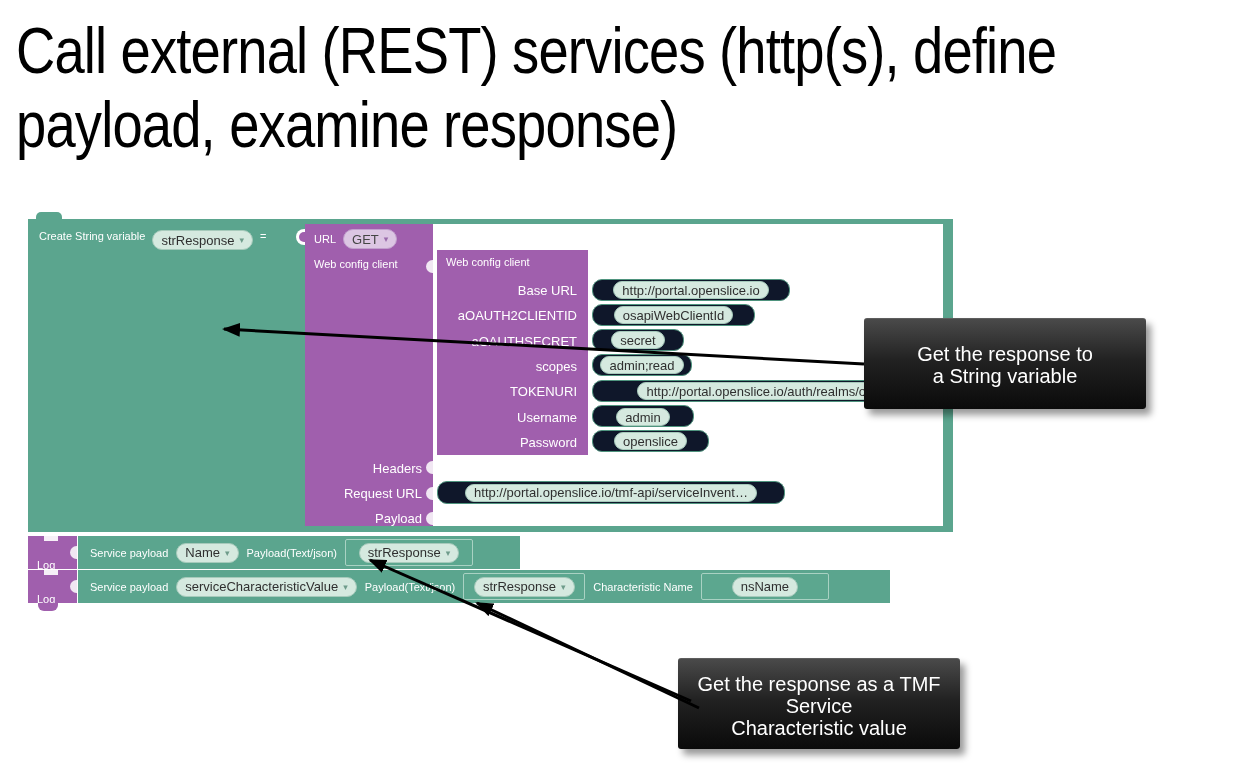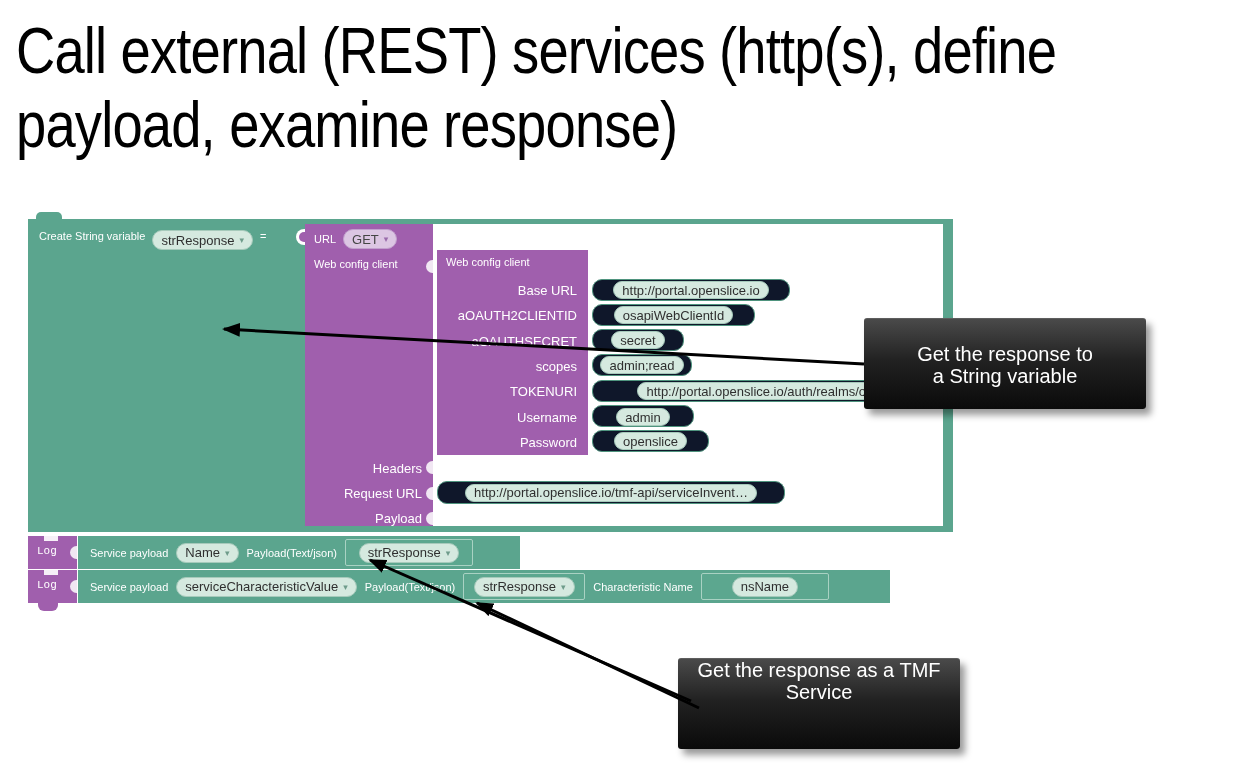--- a/index.html
+++ b/index.html
@@ -42,37 +42,37 @@
 
   .socket { position:absolute; right:0; width:7px; height:13px; background:#ffffff;
             opacity:.85; border-radius:7px 0 0 7px; }
   .plug-gap { position:absolute; left:-9px; top:5px; width:9px; height:16px; background:#ffffff;
               border-radius:8px 0 0 8px; }
   .plug-nub { position:absolute; left:-6px; top:8px; width:6px; height:10px; background:#a05fad;
               border-radius:5px 0 0 5px; }
 
   
   .log-purple { position:absolute; left:28px; width:49px; height:33px; z-index:10;
-                padding:5px 0 0 9px;font-family:Liberation Mono, monospace; }
+                padding:19px 0 0 9px; }
   .log-topnotch { position:absolute; left:16px; top:0; width:14px; height:5px; background:#fff; opacity:.9; }
   .log-teal { position:absolute; left:78px; height:33px; z-index:10;
               display:flex; align-items:center; gap:8px; padding-left:12px; }
   .nested { height:27px; background:#5ca78f; border:1px solid #a9d2c3; border-radius:2px;
             display:flex; align-items:center; justify-content:center; flex:none; }
   .log-tab { position:absolute; left:38px; top:603px; width:20px; height:8px; background:#a05fad;
              border-radius:0 0 6px 6px; z-index:10; }
 
   
   .callout { position:absolute; width:282px; height:91px; z-index:40;
              background:linear-gradient(180deg,#4a4a4a 0%, #222222 45%, #0a0a0a 100%);
              border-top:1px solid #5d5d5d; border-radius:3px;
              box-shadow:5px 6px 7px rgba(0,0,0,0.40);
              color:#ffffff; font-size:20px; line-height:22px; text-align:center; }
   .co1 { left:864px; top:318px; padding-top:24px; }
-  .co2 { left:678px; top:658px; padding-top:0; }
+  .co2 { left:678px; top:658px; padding-top:14px; }
 
   .arrow-layer { position:absolute; left:0; top:0; z-index:50; pointer-events:none; }
 </style>
 </head>
 <body>
 
 <div class="title-line" style="top:14px">Call external (REST) services (http(s), define</div>
 <div class="title-line" style="top:88px">payload, examine response)</div>
 
 <div class="outer-notch"></div>
@@ -207,20 +207,21 @@
       </span>
   </span>
 </div>
 
 <div class="callout co1">
   <div>Get the response to</div>
   <div>a String variable</div>
 </div>
 <div class="callout co2">
   <div>Get the response as a TMF Service</div>
+  <div>Characteristic value</div>
 </div>
 
 <svg class="arrow-layer" width="1260" height="782">
   <defs>
     <marker id="ah" markerUnits="userSpaceOnUse" markerWidth="18" markerHeight="14" refX="16" refY="7" orient="auto">
       <path d="M0,0 L18,7 L0,14 z" fill="#000"></path>
     </marker>
   </defs>
   <line x1="864" y1="364" x2="224" y2="329" stroke="#000" stroke-width="3" marker-end="url(#ah)"></line>
   <line x1="691" y1="701" x2="370" y2="560" stroke="#000" stroke-width="3" marker-end="url(#ah)"></line>

